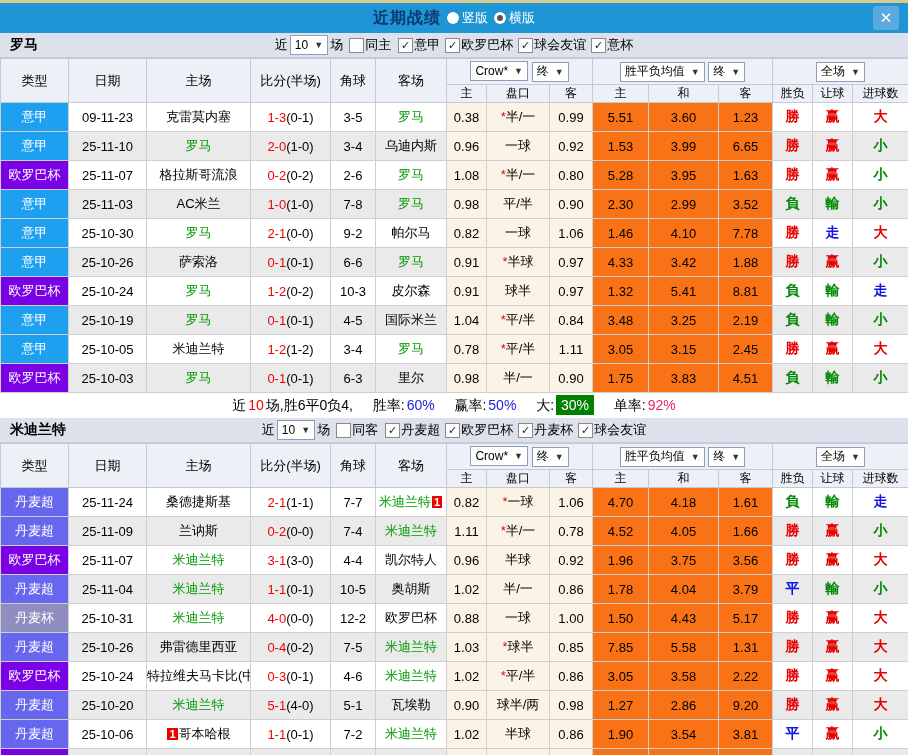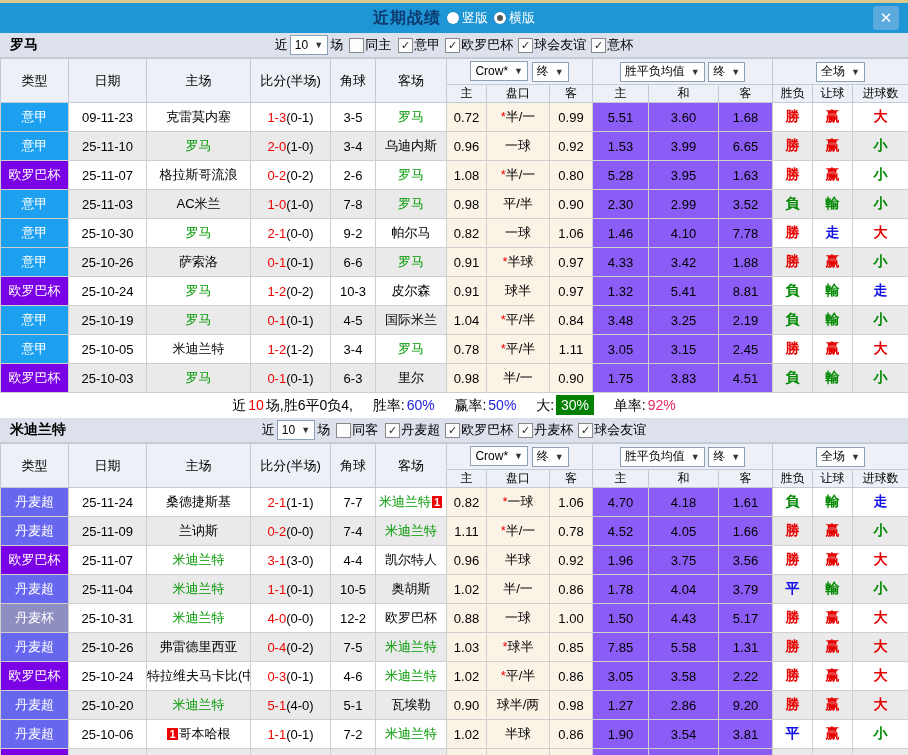--- a/index.html
+++ b/index.html
@@ -30,21 +30,21 @@
   
   table{border-collapse:collapse;table-layout:fixed;width:908px;font-size:13px;text-align:center;color:#000}
   th,td{border:1px solid #cfcfcf;padding:0;overflow:hidden;white-space:nowrap}
   th{background:#edf0f6;border-color:#c2cad6;font-weight:normal;font-size:13px}
   tr.hdr1 th{height:25px}
   tr.hdr2 th{height:17px;font-size:12px}
   td{height:28px}
   tr.alt td.plain{background:#eaeaea}
   td.plain{background:#fff}
   td.c-odds{background:#fbf3e6}
-  td.c-avg{background:#8b5cf6}
+  td.c-avg{background:#f97316}
   td.league{color:#fff;font-size:13px}
   .tg{color:#009900}
   .sc{color:#f00000}
   .half{color:#000000}
   .rk{background:#ee0000;color:#fff;font-size:11px;padding:0 2px;margin:0 1px;font-weight:bold}
   .star{color:#f00000}
   td.res{font-weight:bold;font-size:14px}
   
   .summary{height:25px;line-height:25px;text-align:center;font-size:14px;background:#fff}
   .summary span{margin:0 1px}
@@ -167,26 +167,26 @@
     </tr>
   </thead>
   <tbody>
       <tr>
         <td class="league" style="background: rgb(29, 160, 240);">意甲</td>
         <td class="plain">09-11-23</td>
         <td class="plain"><span>克雷莫内塞</span></td>
         <td class="plain"><span class="sc">1-3</span><span class="half">(0-1)</span></td>
         <td class="plain">3-5</td>
         <td class="plain"><span class="tg">罗马</span></td>
-        <td class="c-odds">0.72</td>
+        <td class="c-odds">0.38</td>
         <td class="c-odds"><span class="star">*</span><span>半/一</span></td>
         <td class="c-odds">0.99</td>
         <td class="c-avg">5.51</td>
         <td class="c-avg">3.60</td>
-        <td class="c-avg">1.68</td>
+        <td class="c-avg">1.23</td>
         <td class="plain res" style="color: rgb(230, 0, 0);">勝</td>
         <td class="plain res" style="color: rgb(230, 0, 0);">赢</td>
         <td class="plain res" style="color: rgb(230, 0, 0);">大</td>
       </tr>
       <tr class="alt">
         <td class="league" style="background: rgb(29, 160, 240);">意甲</td>
         <td class="plain">25-11-10</td>
         <td class="plain"><span class="tg">罗马</span></td>
         <td class="plain"><span class="sc">2-0</span><span class="half">(1-0)</span></td>
         <td class="plain">3-4</td>

